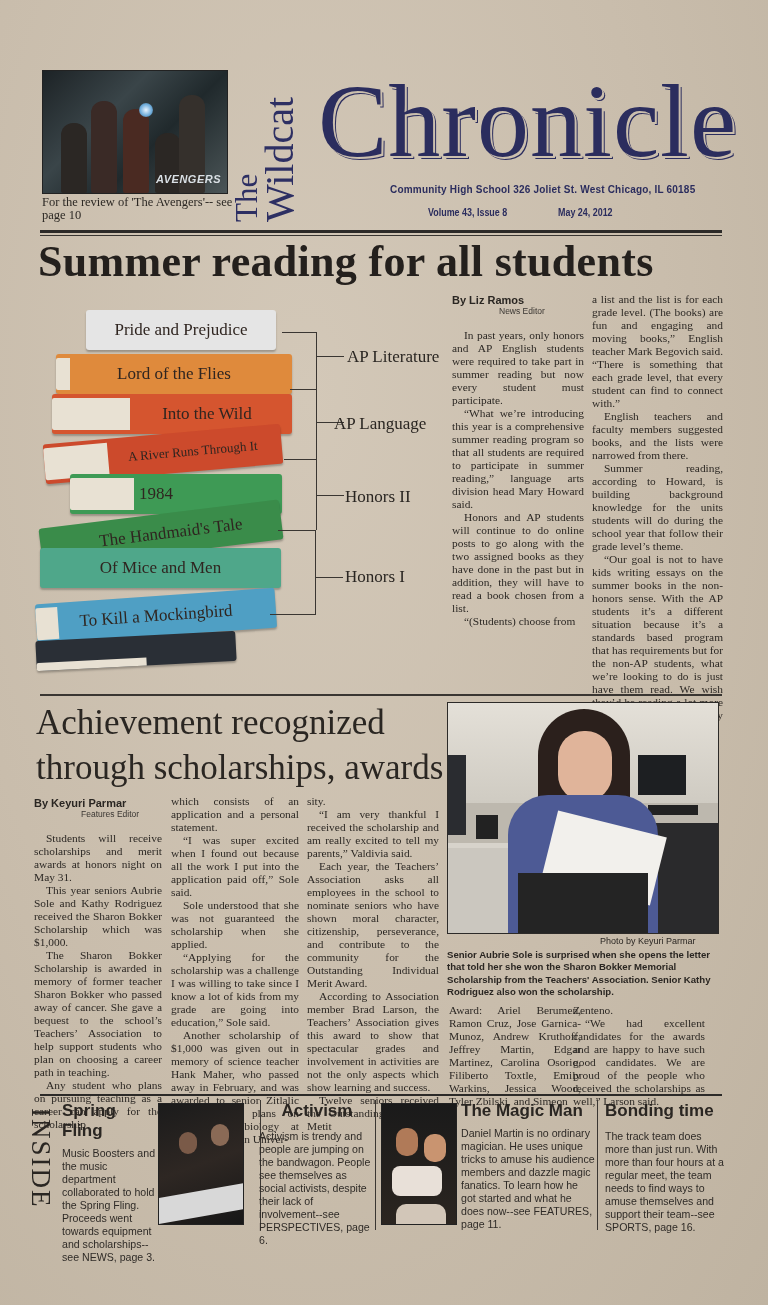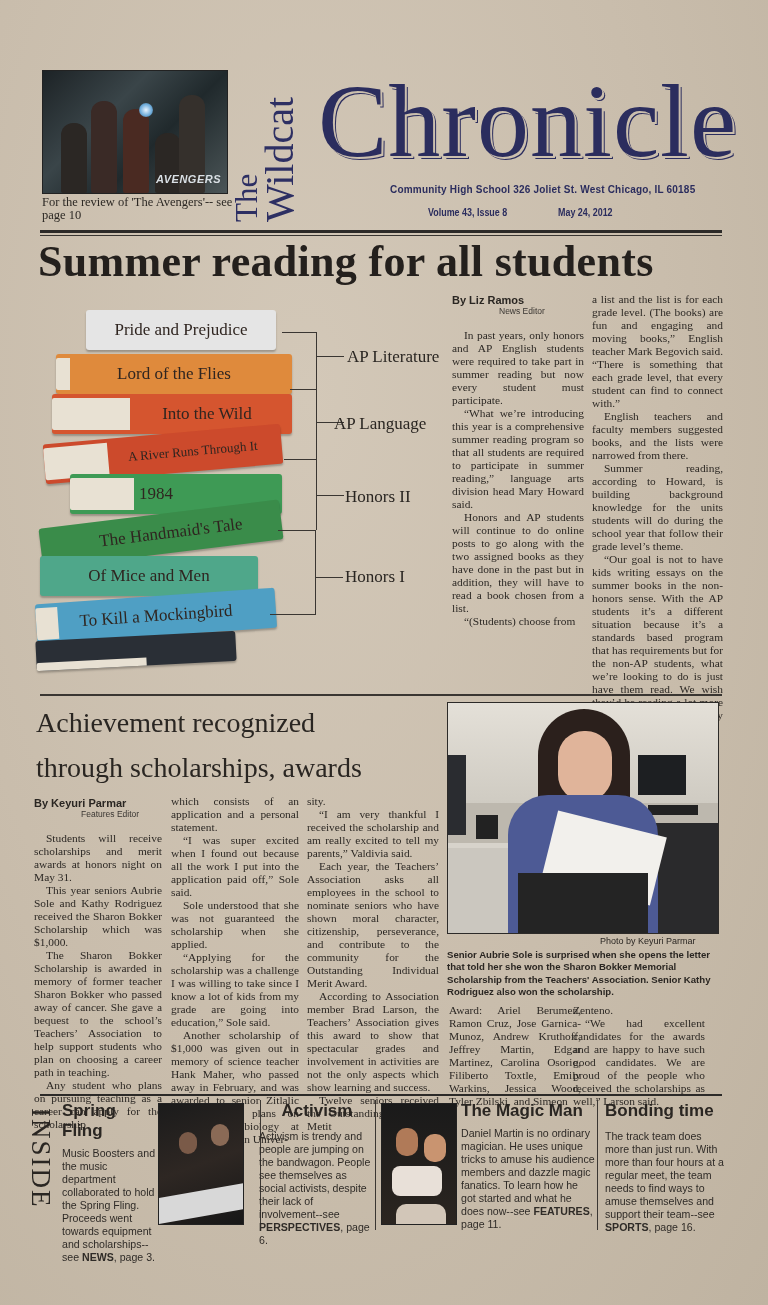--- a/index.html
+++ b/index.html
@@ -46,32 +46,32 @@
   .line { position:absolute; background:#3a3632; }
 
   
   .col { position:absolute; font-size: 11.4px; line-height: 13px; text-align: justify; hyphens: auto; color:#2c2824; }
   .col p { text-indent: 12px; }
   .byline { font: bold 11px "Liberation Sans", sans-serif; color:#2a2622; }
   .byline-title { font: 8.5px "Liberation Sans", sans-serif; color:#3a3632; margin-bottom: 13px; padding-left: 47px; }
   .jump { font: bold 11px "Liberation Sans", sans-serif; color:#2a2622; }
 
   
-  .headline2 { left: 36px; top: 700px; width: 410px; font-size: 28px; line-height: 45px; color:#2a2622; }
+  .headline2 { left: 36px; top: 700px; width: 410px; font-size: 35px; line-height: 45px; color:#2a2622; }
 
   .photo2 { left: 447px; top: 702px; width: 272px; height: 232px; border:1px solid #2c2a28; background: #d7d3cb; overflow:hidden; }
   .photo-credit { left: 600px; top: 936px; font: 9px "Liberation Sans", sans-serif; color:#2a2622; }
   .photo-caption { left: 447px; top: 949px; width: 280px; font: bold 9.6px "Liberation Sans", sans-serif; line-height: 12.4px; color:#2a2622; }
 
   
   .inside-word { left: 34px; top: 1108px; width: 22px; height: 128px; }
   .inside-word span { position:absolute; left:22px; top:0; transform-origin: 0 0; transform: rotate(90deg); font-family:"Liberation Serif", serif; font-size: 27px; color:#2a2622; letter-spacing: 2px; white-space:nowrap; }
   .teaser-title { font: bold 17px "Liberation Sans", sans-serif; color:#2a2622; }
   .teaser-body { font: 10.6px "Liberation Sans", sans-serif; line-height: 13px; color:#2f2b27; }
-  .teaser-body b { font-weight: bold; }
+  .teaser-body b { font-weight: normal; }
   .vline { position:absolute; width:1px; background:#3a3632; }
   .thumb { position:absolute; border:1px solid #222; overflow:hidden; }
 </style>
 </head>
 <body>
 
 <div class="abs promo-photo">
   <div class="fig" style="left:18px;height:70px;"></div>
   <div class="fig" style="left:48px;height:92px;background:#3a2a26;"></div>
   <div class="fig" style="left:80px;height:84px;background:#4a2a22;"></div>
@@ -114,21 +114,21 @@
       <div class="pages" style="width:64px"></div>
       <span>A River Runs Through It</span>
     </div>
   <div class="book" style="left:36px;top:168px;width:212px;background:#3e9a55;padding-right:40px;">
       <div class="pages" style="width:64px"></div>
       <span>1984</span>
     </div>
   <div class="book" style="left:6px;top:208px;width:242px;background:#3a8c4a;transform:rotate(-7deg);padding-left:20px;">
       <span>The Handmaid's Tale</span>
     </div>
-  <div class="book" style="left:6px;top:250px;width:218px;background:#4fa78a;">
+  <div class="book" style="left:6px;top:242px;width:241px;background:#4fa78a;">
       <span>Of Mice and Men</span>
     </div>
   <div class="book" style="left:2px;top:290px;width:240px;background:#4f9fc4;transform:rotate(-4deg);">
       <div class="pages" style="width:22px"></div>
       <span>To Kill a Mockingbird</span>
     </div>
   <div class="book" style="left:2px;top:330px;width:200px;background:#2a2f36;height:30px;transform:rotate(-3deg);">
       <div class="pages" style="width:110px;top:auto;bottom:0;height:8px;"></div>
     </div>
 </div>

